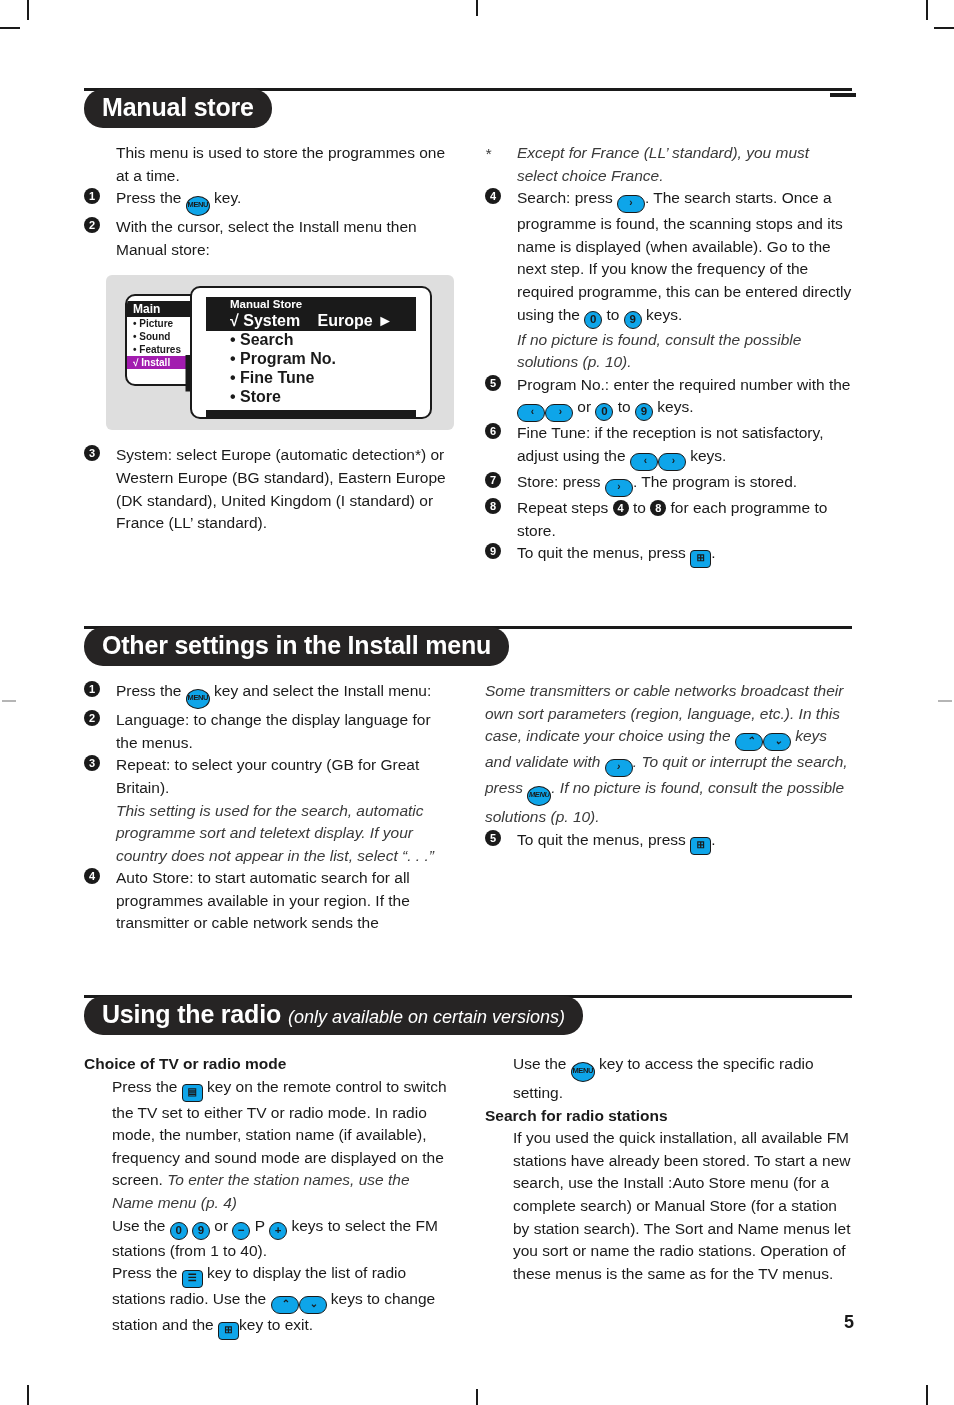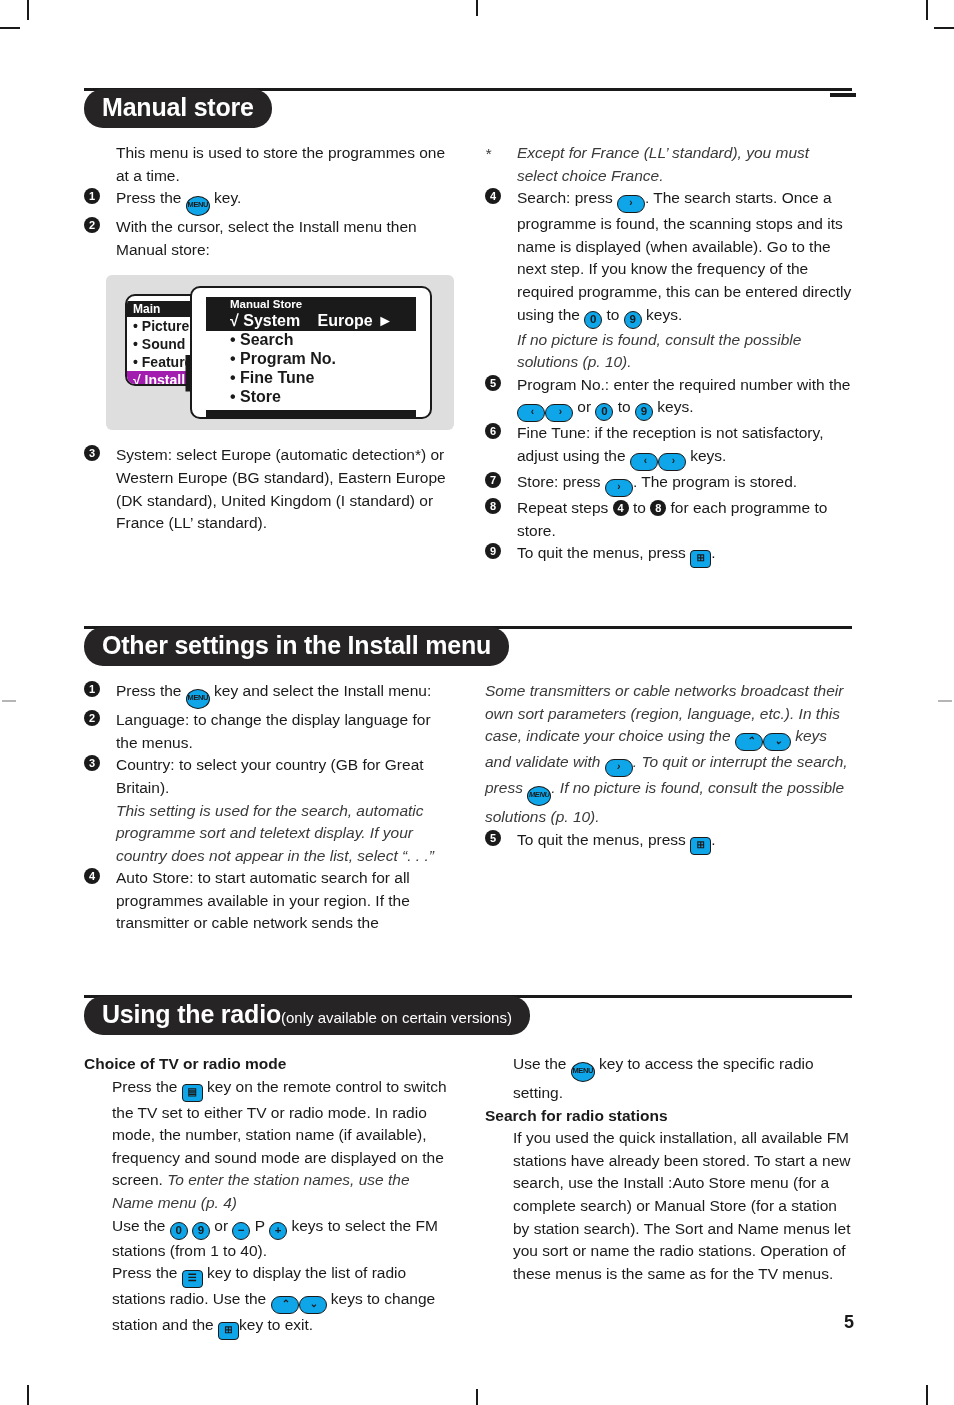--- a/index.html
+++ b/index.html
@@ -56,21 +56,23 @@
     display: inline-flex;
     align-items: baseline;
     white-space: nowrap;
   }
   .pill .title {
     font-size: 25px;
     font-weight: bold;
     letter-spacing: -0.2px;
   }
   .pill .subtitle {
-    font-size: 15px;
+    font-size: 18px;
+    font-style: italic;
+    margin-left: 7px;
     font-weight: normal;
   }
 
   
   .cols {
     display: flex;
     gap: 34px;
   }
   .col {
     width: 367px;
@@ -170,21 +172,21 @@
     border-radius: 10px;
     overflow: hidden;
   }
   .fig-main .m-title {
     background: #1a1a1a; color: #ffffff;
     font-size: 12px; font-weight: bold;
     padding: 1px 0 1px 6px;
     margin-top: 5px;
   }
   .fig-main .m-item {
-    font-size: 14px; font-weight: bold;
+    font-size: 10px; font-weight: bold;
     padding: 1px 0 1px 6px;
     color: #1a1a1a;
   }
   .fig-main .m-item.sel {
     background: #a21caf; color: #ffffff;
   }
   .fig-sub {
     position: absolute;
     left: 84px; top: 11px;
     width: 238px; height: 120px;
@@ -418,21 +420,21 @@
           <span>menu:</span>
         </p>
 
         <p class="t hang">
           <span class="num stepnum">2</span>
           <b>Language:</b><span> to change the display language for the menus.</span>
         </p>
 
         <p class="t hang">
           <span class="num stepnum">3</span>
-          <b>Country:</b><span> to select your country (<b>GB</b> for Great Britain).</span>
+          <b>Repeat:</b><span> to select your country (<b>GB</b> for Great Britain).</span>
         </p>
 
         <p class="t indent ital">This setting is used for the search, automatic programme sort and teletext display. If your country does not appear in the list, select “. . .”</p>
 
         <p class="t hang">
           <span class="num stepnum">4</span>
           <span>Auto Store:</span><span> to start automatic search for all programmes available in your region. If the transmitter or cable network sends the</span>
         </p>
       </div>
 

